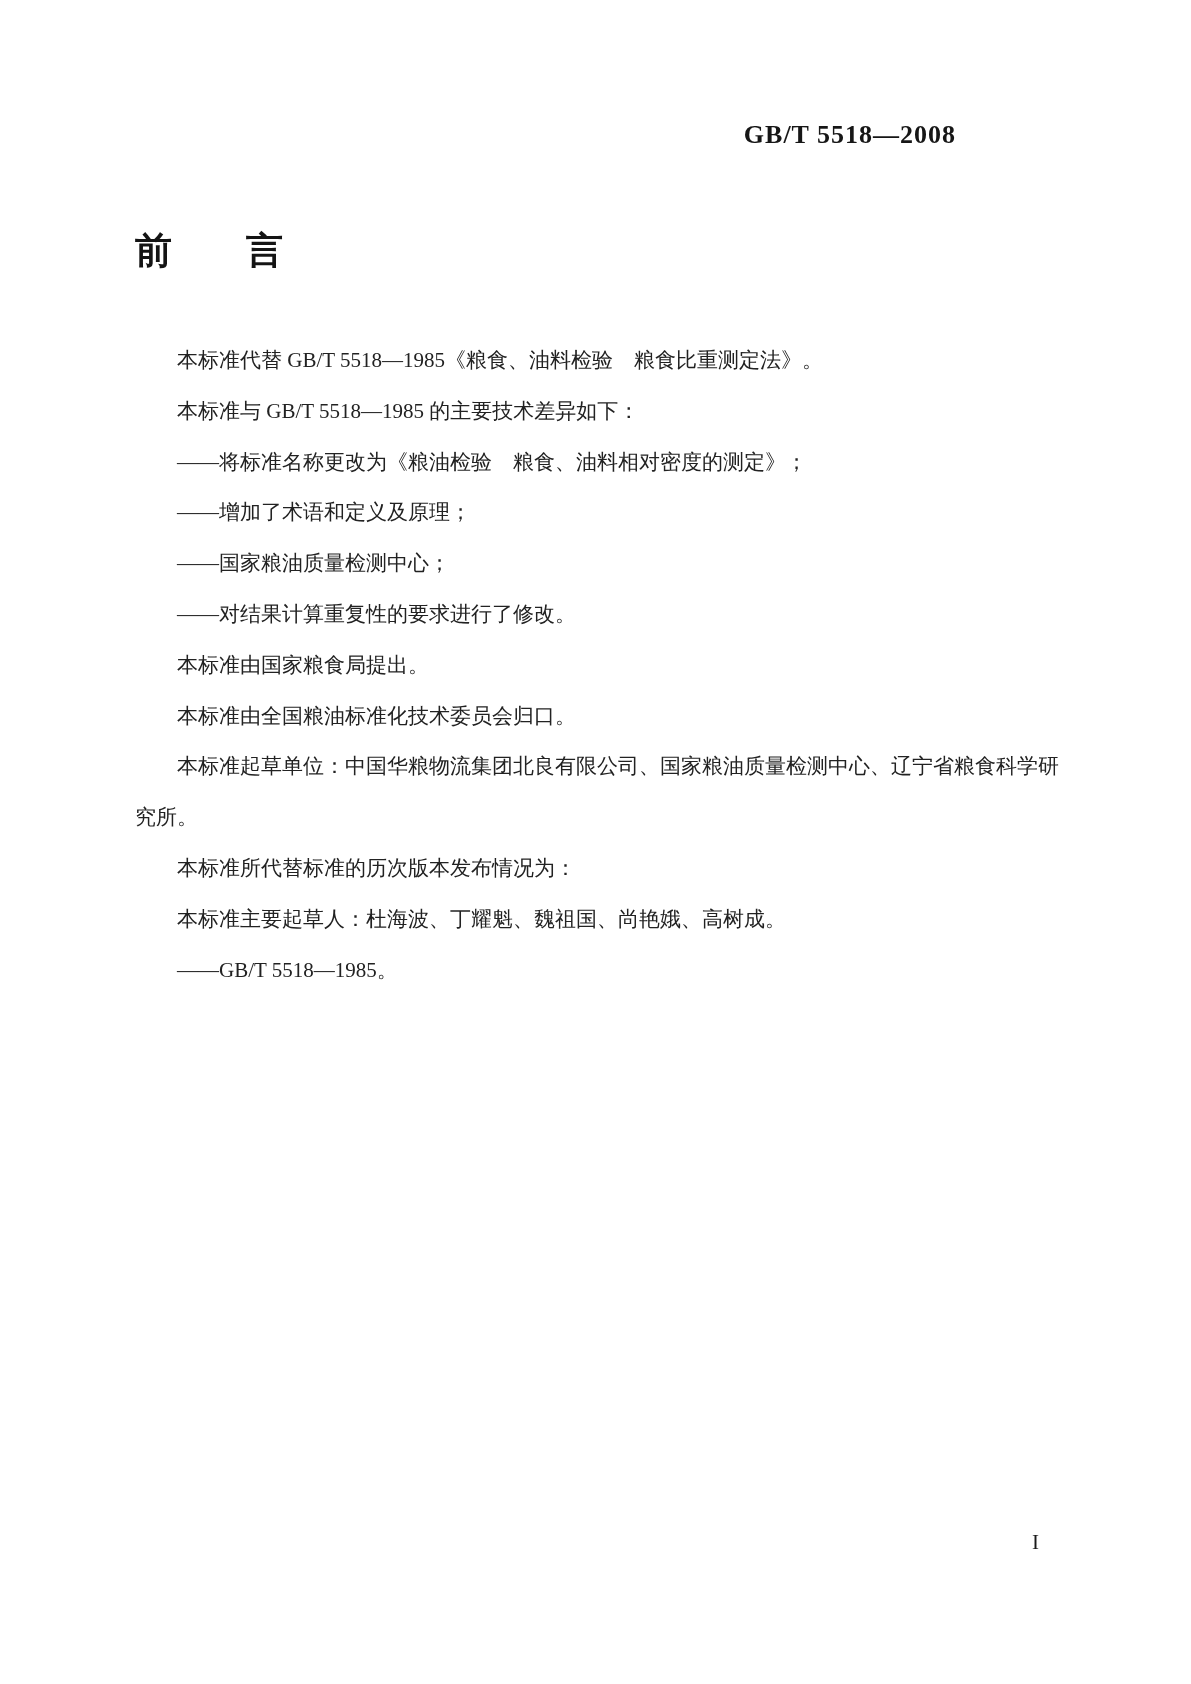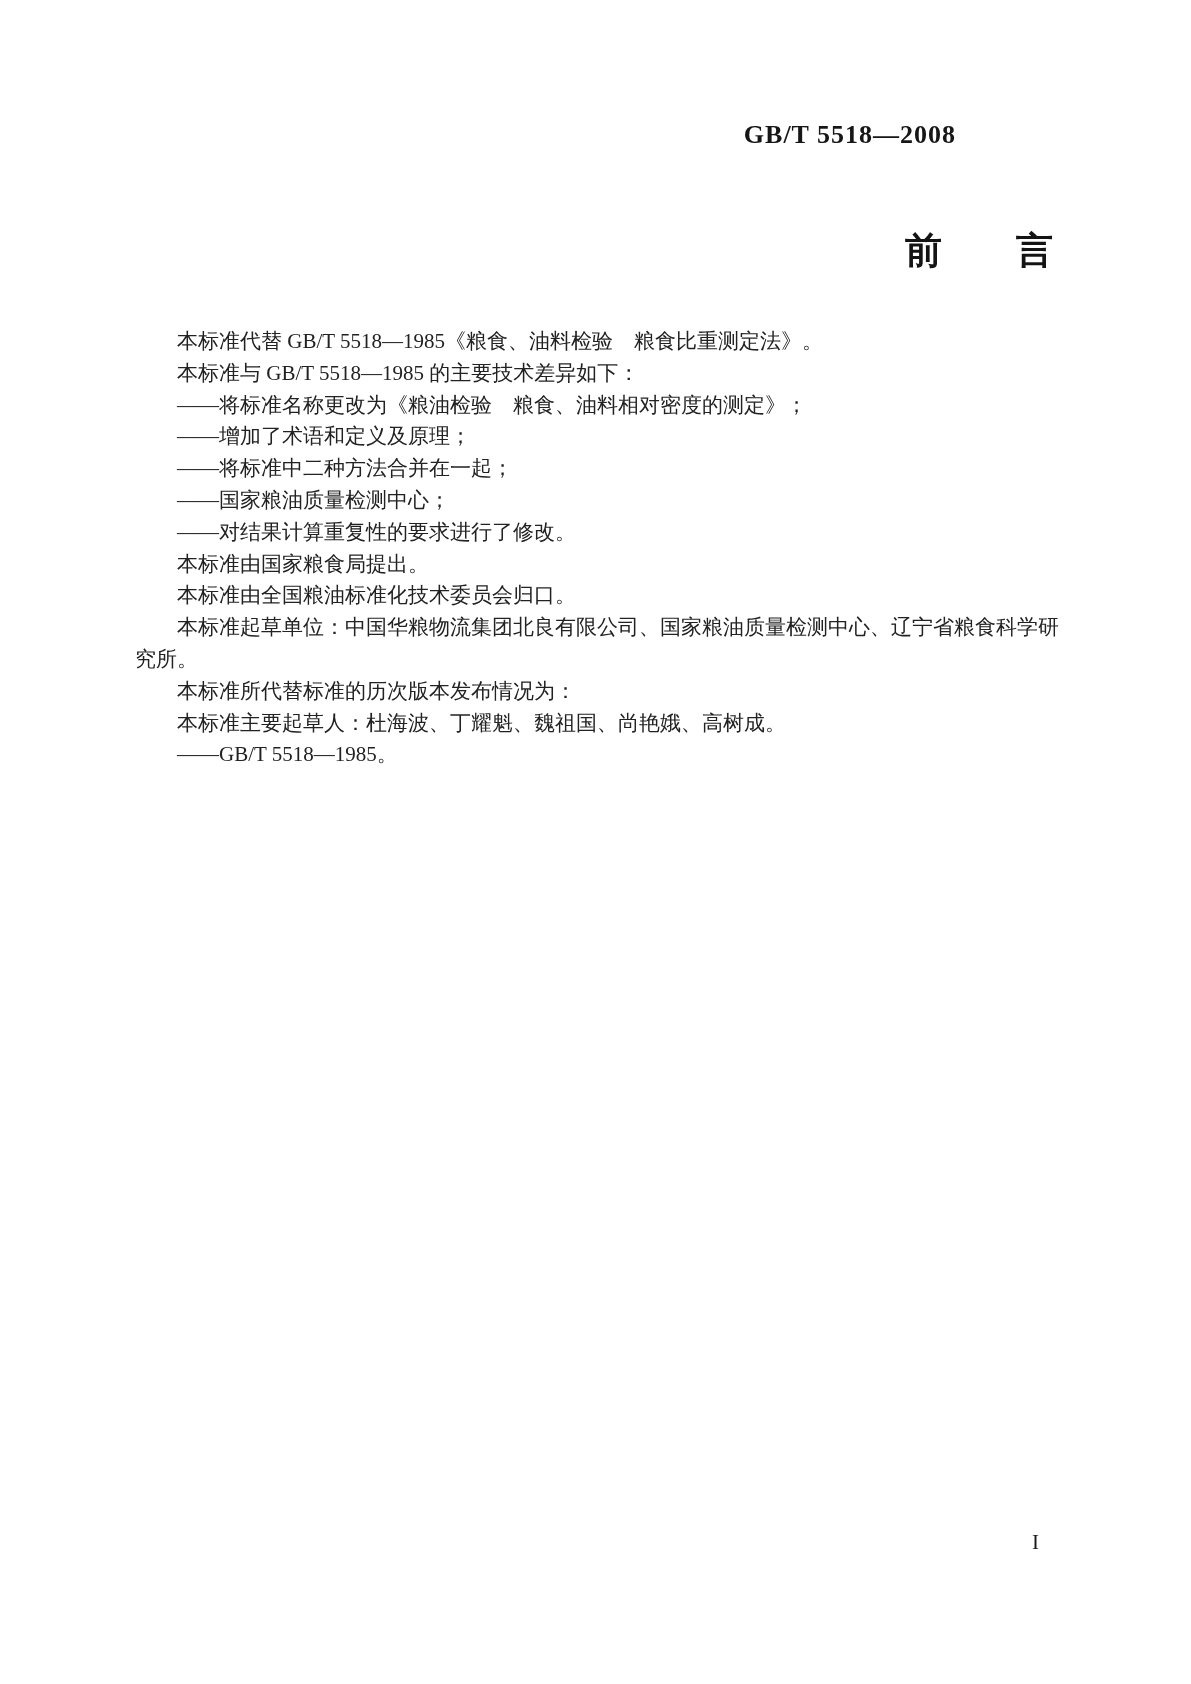--- a/index.html
+++ b/index.html
@@ -24,38 +24,39 @@
     font-weight: 700;
     letter-spacing: 1px;
     font-family: "Liberation Serif", "DejaVu Serif", serif;
     color: #161616;
   }
   .doc-title {
     position: absolute;
     top: 230px;
     left: 135px;
     width: 918px;
-    text-align: right;
+    text-align: left;
     font-family: "Liberation Sans", "DejaVu Sans", sans-serif;
     font-weight: 700;
     font-size: 37px;
     line-height: 42px;
     color: #141414;
   }
   .foreword {
     position: absolute;
     top: 326px;
     left: 135px;
     width: 940px;
     font-size: 21px;
     line-height: 31.8px;
     color: #222222;
   }
   .foreword .line {
     white-space: pre-wrap;
+    margin-top: 19px;
   }
   .foreword .line.indent {
     padding-left: 42px;
   }
   .foreword .line.flush {
     padding-left: 0;
   }
   .page-num {
     position: absolute;
     top: 1530px;
@@ -72,21 +73,20 @@
 
   <div class="std-code">GB/T 5518—2008</div>
 
   <div class="doc-title">前　　言</div>
 
   <div class="foreword" id="foreword-lines">
       <div class="line indent">本标准代替 GB/T 5518—1985《粮食、油料检验　粮食比重测定法》。</div>
       <div class="line indent">本标准与 GB/T 5518—1985 的主要技术差异如下：</div>
       <div class="line indent">——将标准名称更改为《粮油检验　粮食、油料相对密度的测定》；</div>
       <div class="line indent">——增加了术语和定义及原理；</div>
-      <div class="line indent">——将标准中二种方法合并在一起；</div>
       <div class="line indent">——国家粮油质量检测中心；</div>
       <div class="line indent">——对结果计算重复性的要求进行了修改。</div>
       <div class="line indent">本标准由国家粮食局提出。</div>
       <div class="line indent">本标准由全国粮油标准化技术委员会归口。</div>
       <div class="line indent">本标准起草单位：中国华粮物流集团北良有限公司、国家粮油质量检测中心、辽宁省粮食科学研</div>
       <div class="line flush">究所。</div>
       <div class="line indent">本标准所代替标准的历次版本发布情况为：</div>
       <div class="line indent">本标准主要起草人：杜海波、丁耀魁、魏祖国、尚艳娥、高树成。</div>
       <div class="line indent">——GB/T 5518—1985。</div>
     </div>

